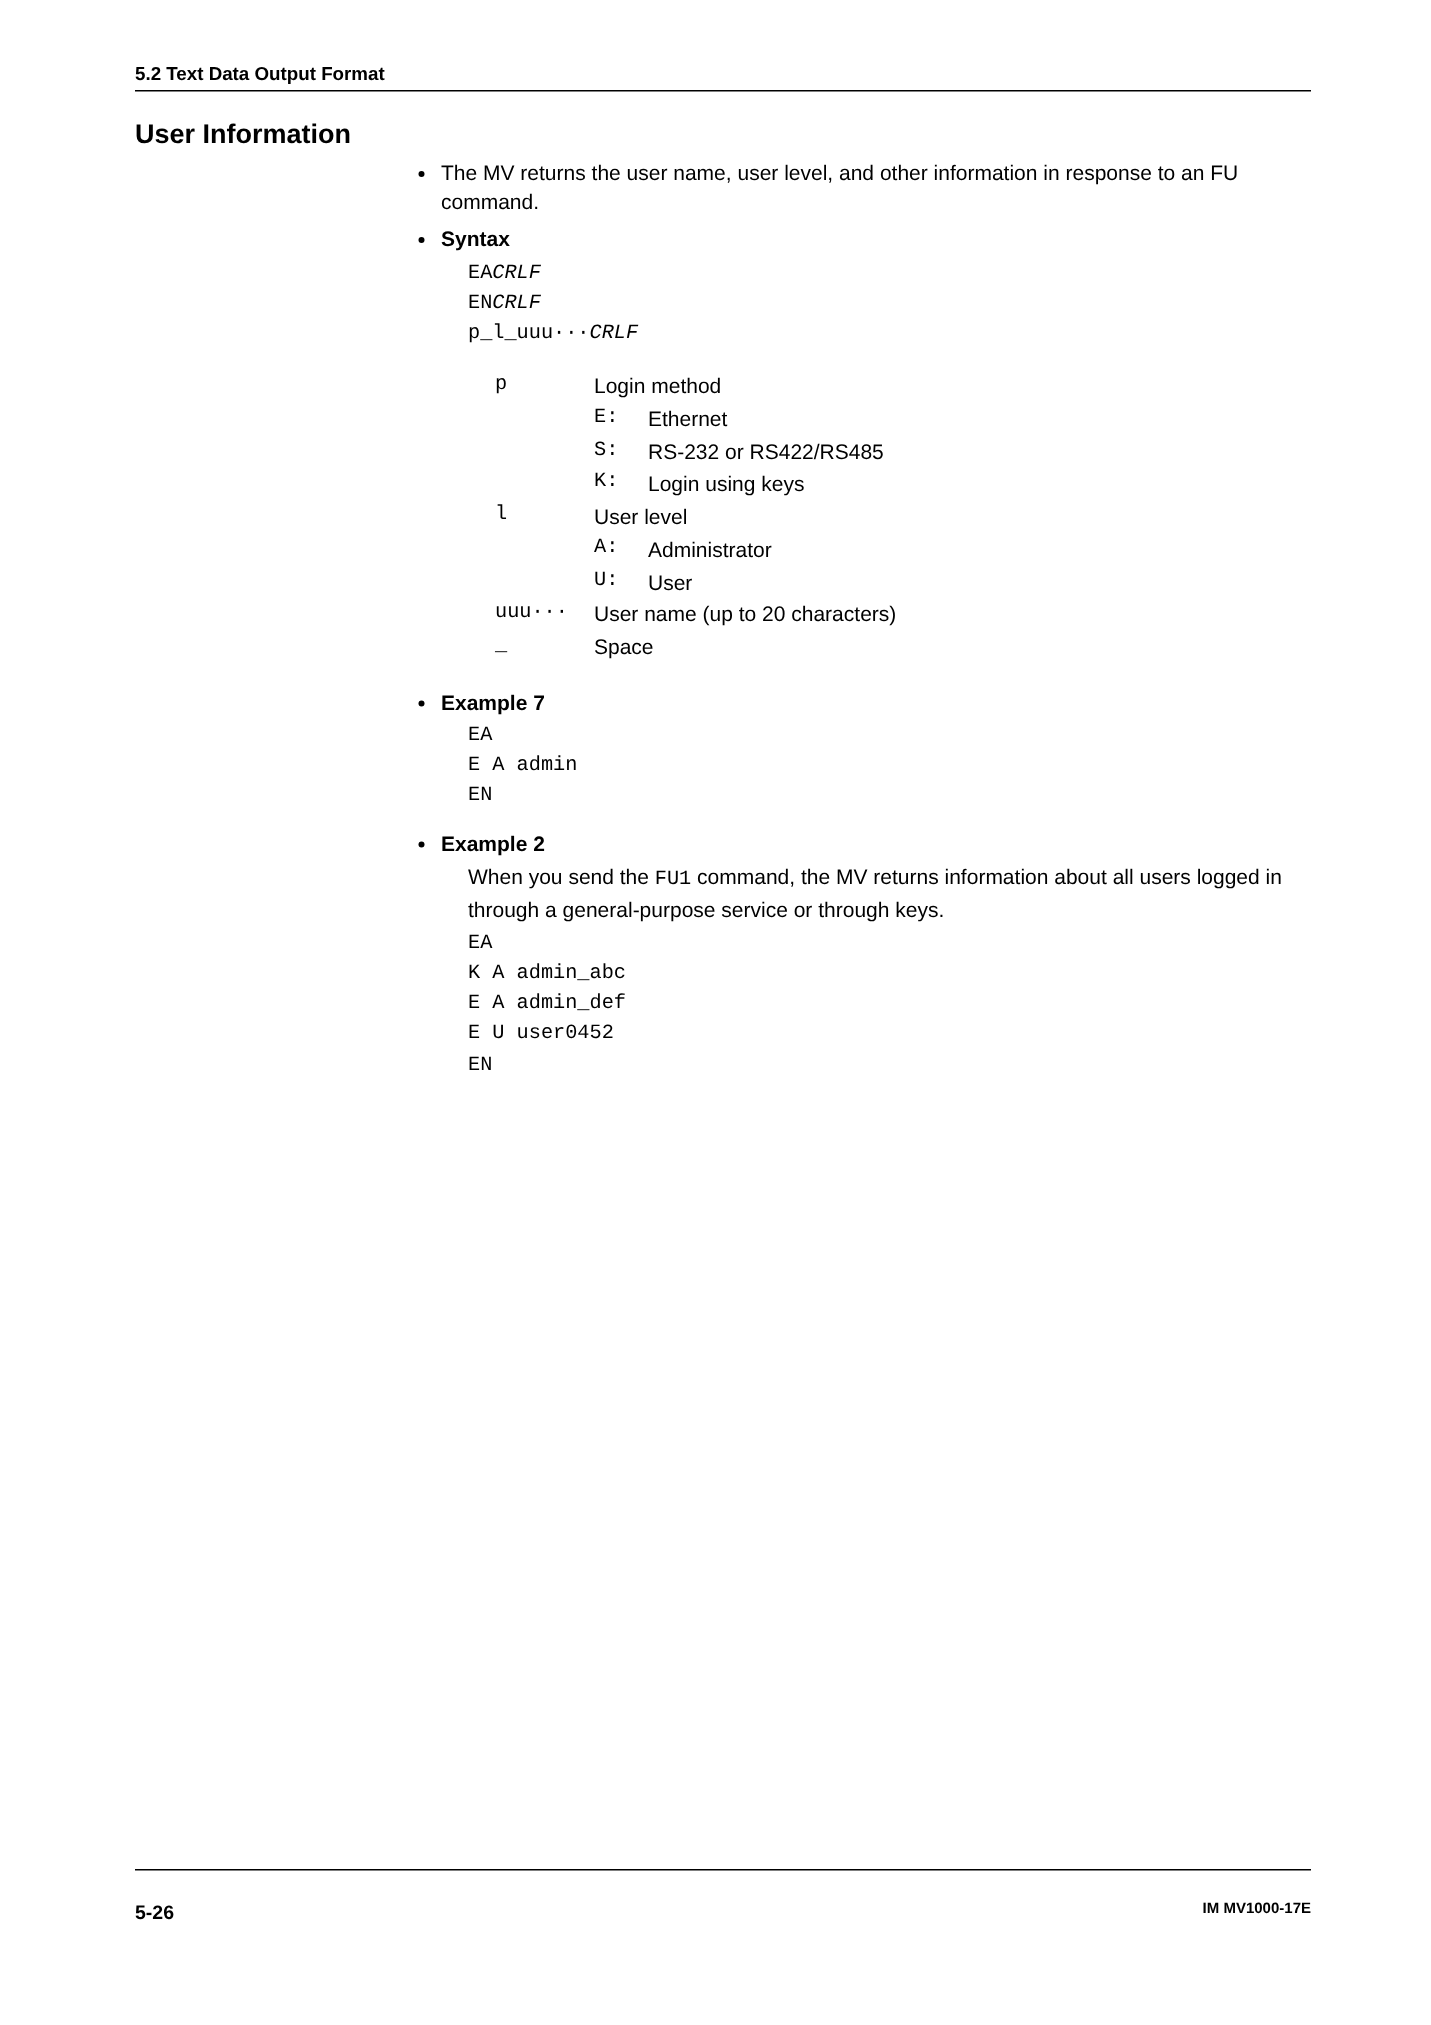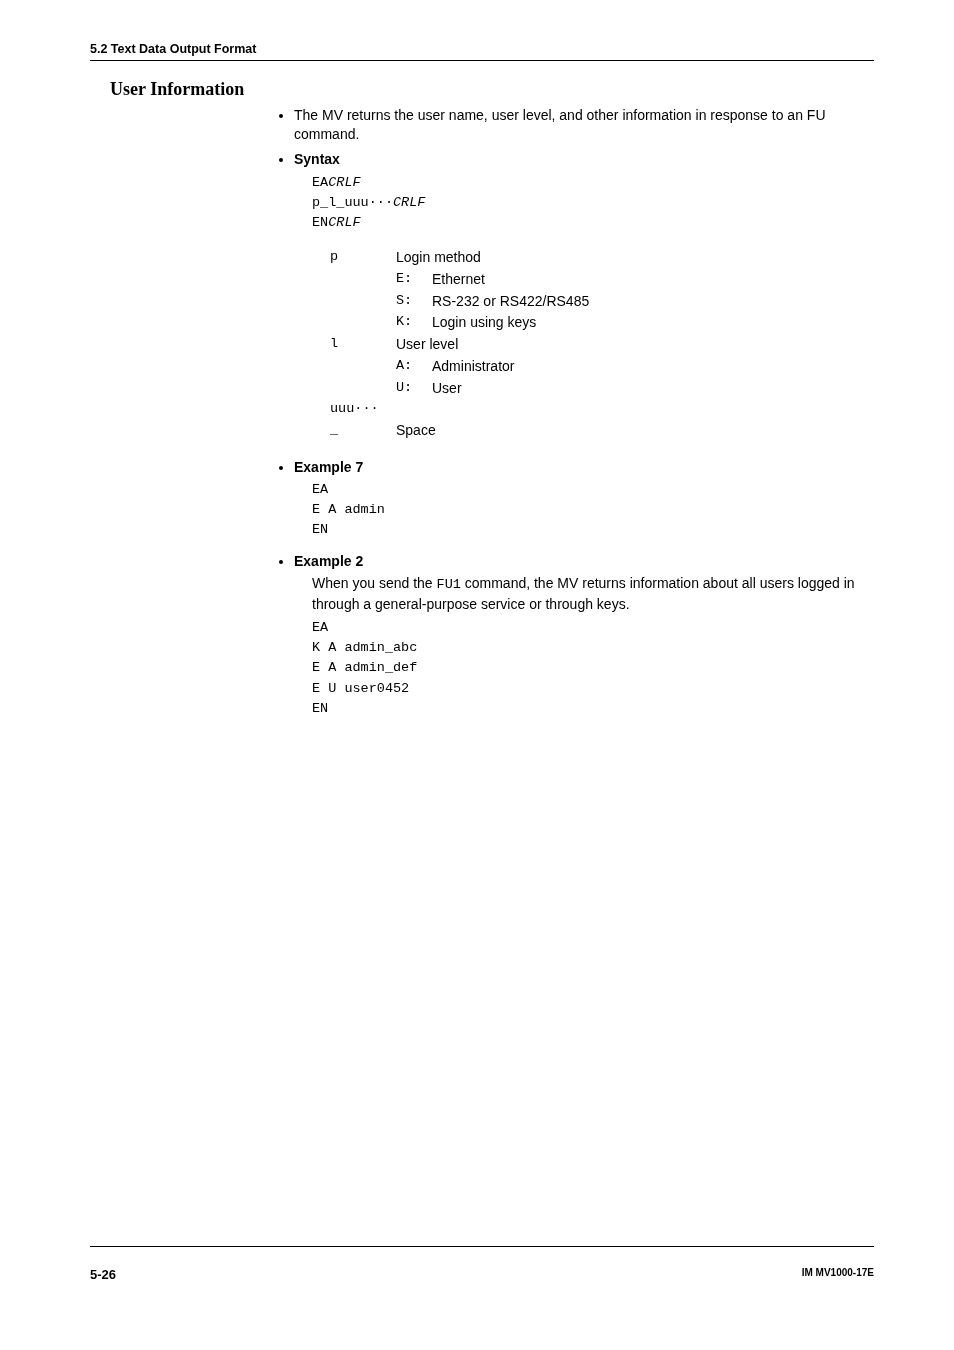--- a/index.html
+++ b/index.html
@@ -20,23 +20,22 @@
   .header-bar {
     font-weight: bold;
     font-size: 12.5px;
     padding-bottom: 4px;
     border-bottom: 1.5px solid #000;
     margin-bottom: 18px;
   }
   .section-head {
     font-weight: bold;
     font-size: 18px;
-    margin-left: 20px;
+    margin-left: 0;
     margin-bottom: 6px;
-    font-family: Liberation Serif, serif;
   }
   .content {
     margin-left: 190px;
   }
   ul.bullet-list {
     list-style: disc;
     margin: 0;
     padding-left: 14px;
   }
   ul.bullet-list > li {
@@ -133,22 +132,22 @@
   <div class="section-head">User Information</div>
 
   <div class="content">
     <ul class="bullet-list">
       <li>The MV returns the user name, user level, and other information in response to an FU command.</li>
 
       <li>
         <span class="subhead">Syntax</span>
         <div class="block">
           <div class="mono"><span>EA</span><span class="mono-it">CRLF</span></div>
+          <div class="mono"><span>EN</span><span class="mono-it">CRLF</span></div>
           <div class="mono"><span>p_l_uuu···</span><span class="mono-it">CRLF</span></div>
-          <div class="mono"><span>EN</span><span class="mono-it">CRLF</span></div>
         </div>
 
         <div class="param-list">
           <div class="param-line">
             <span class="param-sym">p</span>
             <span class="param-desc">Login method</span>
           </div>
           <div class="sublist">
             <div class="sub-line">
                 <span class="sub-sym">E:</span>
@@ -174,20 +173,21 @@
                 <span>Administrator</span>
               </div>
             <div class="sub-line">
                 <span class="sub-sym">U:</span>
                 <span>User</span>
               </div>
           </div>
 
           <div class="param-line">
             <span class="param-sym">uuu···</span>
+            <span class="param-desc">User name (up to 20 characters)</span>
           </div>
 
           <div class="param-line">
             <span class="param-sym">_</span>
             <span class="param-desc">Space</span>
           </div>
         </div>
       </li>
 
       <li>

